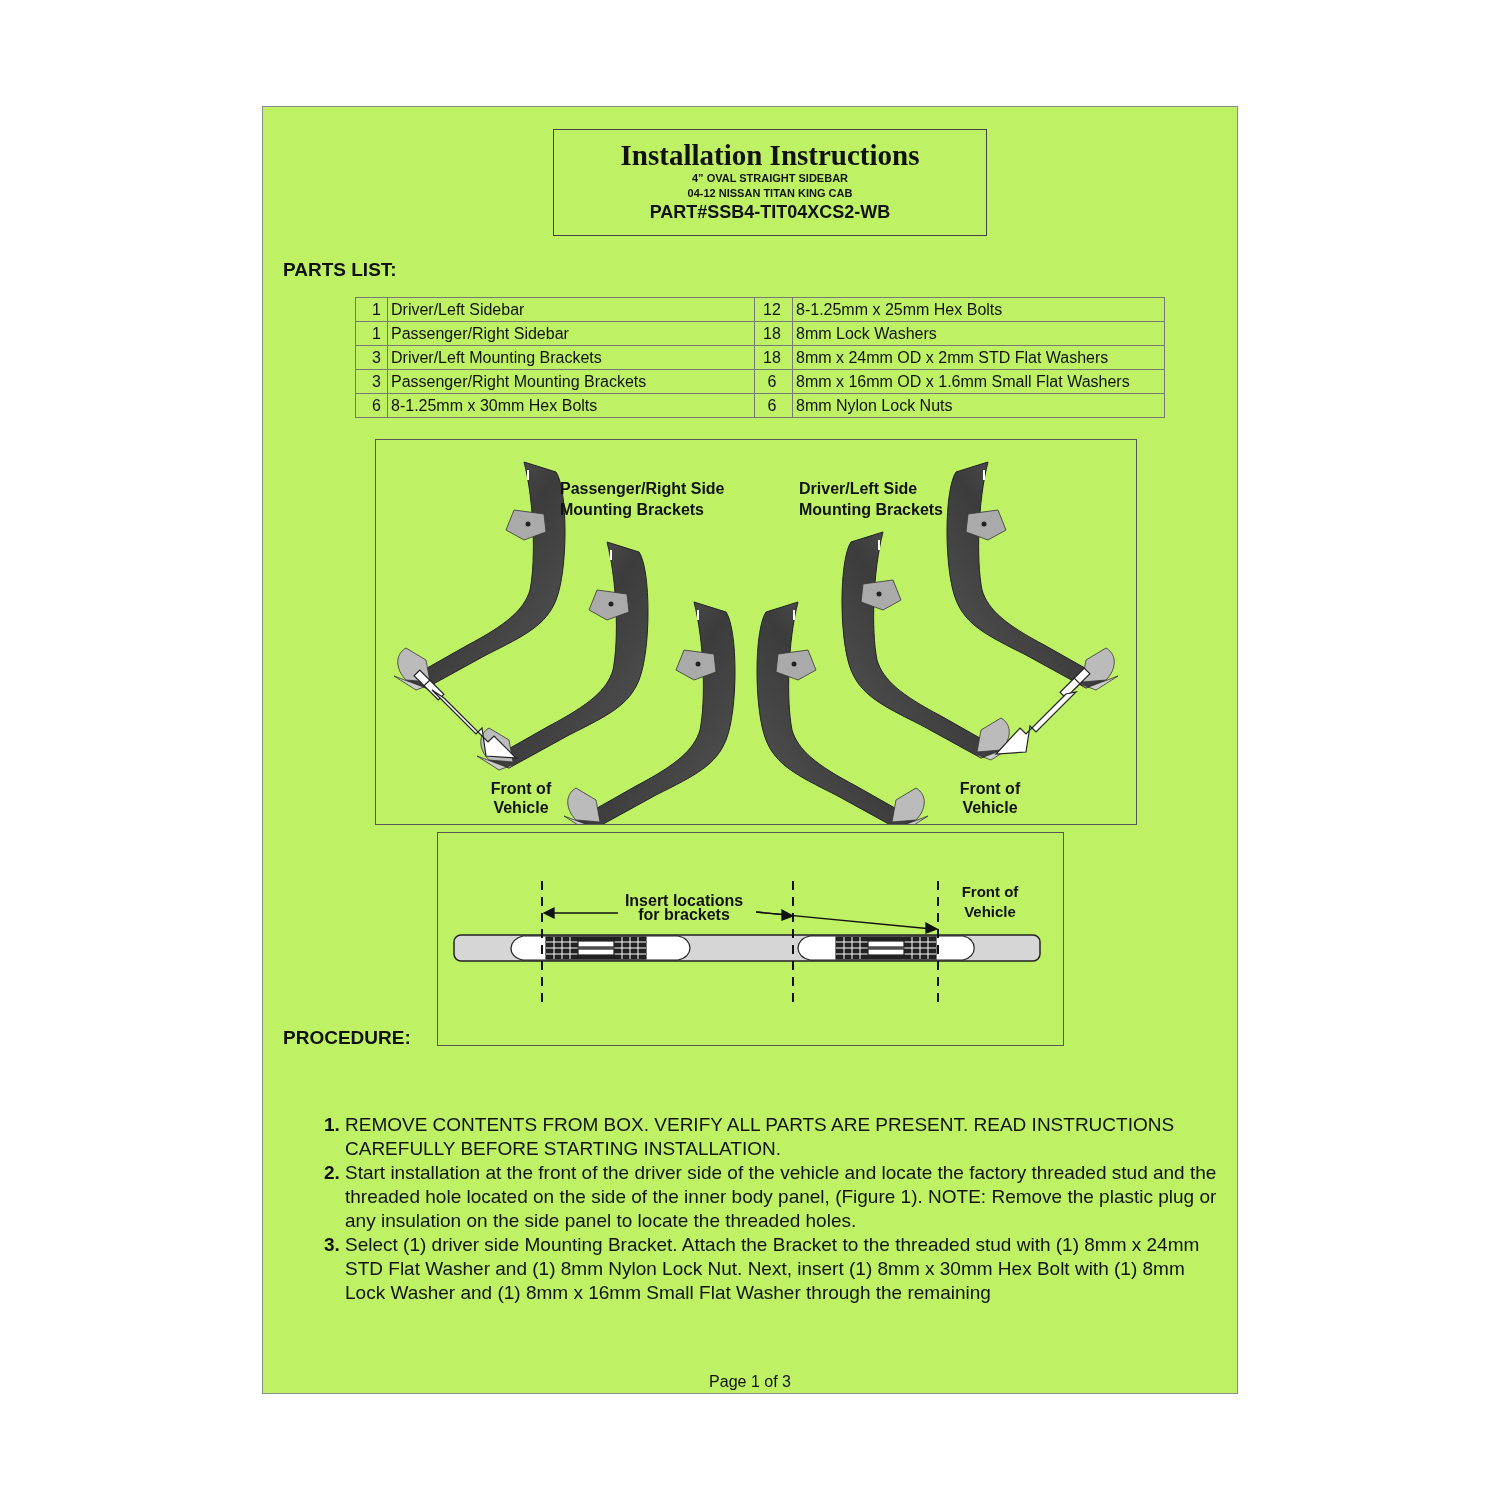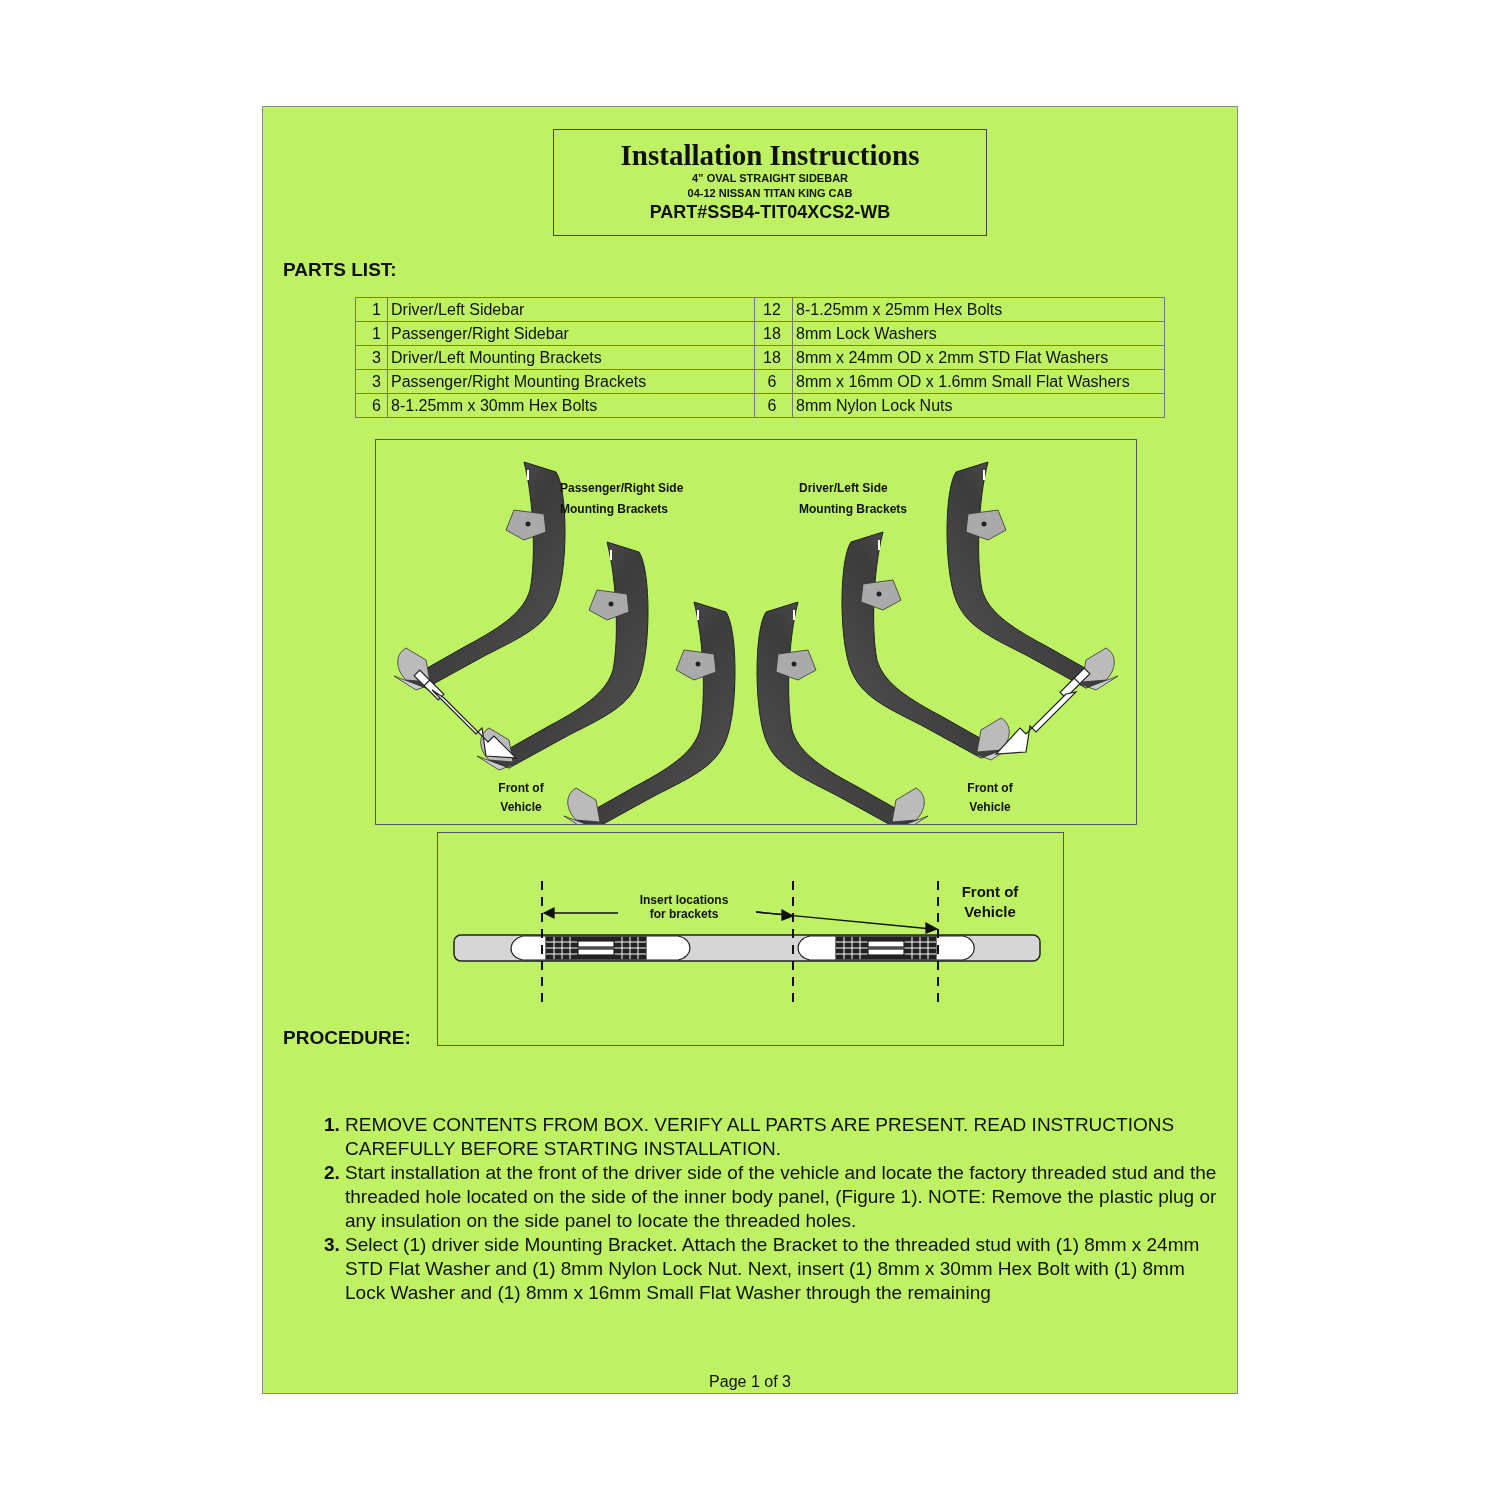--- a/index.html
+++ b/index.html
@@ -10,21 +10,21 @@
   .title-sub { font-weight:bold; font-size:11px; line-height:15px; }
   .title-part { font-weight:bold; font-size:18px; line-height:22px; }
   .section-h { position:absolute; left:20px; font-weight:bold; font-size:19px; }
   table.parts { position:absolute; left:92px; top:190px; width:810px; border-collapse:collapse; font-size:16px; }
   table.parts td { border:1.3px solid #777; height:23px; padding:0 3px; line-height:22px; white-space:nowrap; }
   td.q { text-align:right; width:22px; padding-right:6px !important; }
   td.d1 { width:360px; }
   td.q2 { text-align:center; width:28px; padding-right:6px !important; }
   .fig1 { position:absolute; left:112px; top:332px; width:762px; height:386px; border:1.5px solid #555; box-sizing:border-box; }
   .fig2 { position:absolute; left:174px; top:725px; width:627px; height:214px; border:1.5px solid #555; box-sizing:border-box; }
-  .lbl { position:absolute; font-weight:bold; font-size:12px; line-height:21px; }
+  .lbl { position:absolute; font-weight:bold; font-size:16px; line-height:21px; }
   .lbl.c { text-align:center; }
   ol.proc { position:absolute; left:44px; top:1006px; width:880px; margin:0; padding:0 0 0 38px; font-size:19px; line-height:24px; }
   ol.proc li { padding-left:0; }
   ol.proc li::marker { font-weight:bold; }
   .b { font-weight:normal; }
   .footer { position:absolute; left:0; width:100%; top:1266px; text-align:center; font-family:Liberation Sans, sans-serif; font-size:16px; }
   svg { position:absolute; left:0; top:0; }
 </style>
 </head>
 <body>

